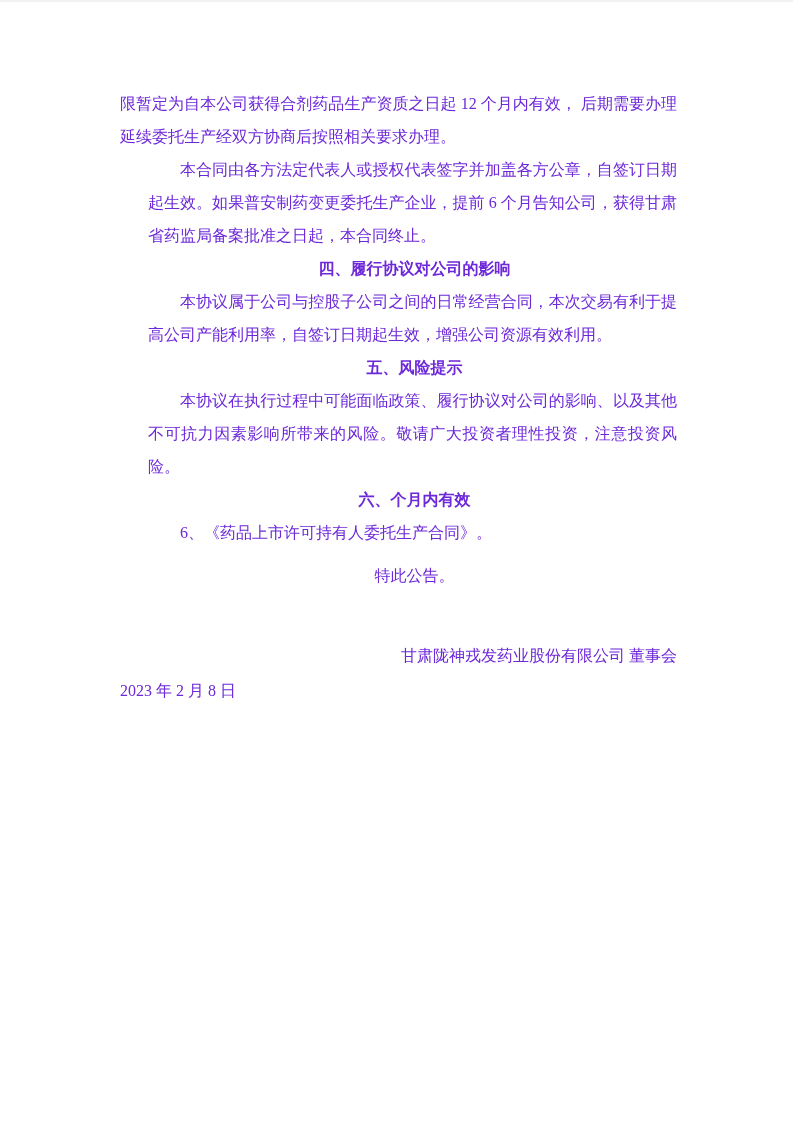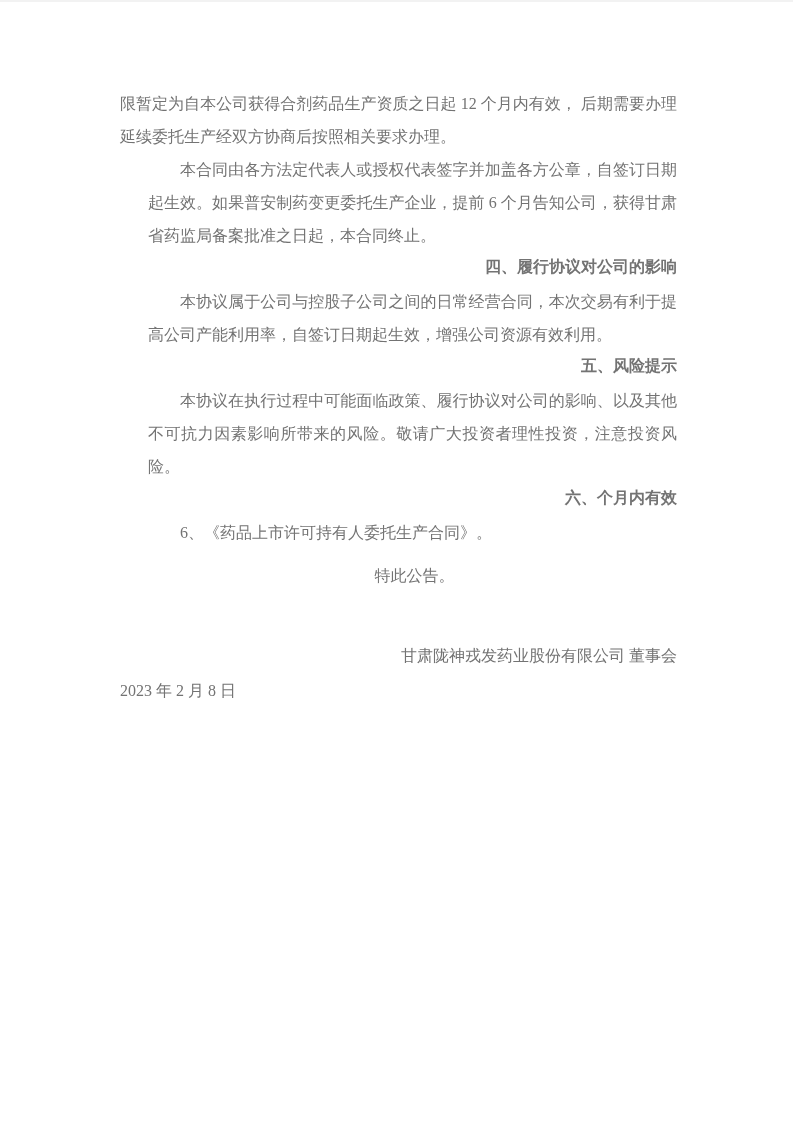--- a/index.html
+++ b/index.html
@@ -21,37 +21,37 @@
     width: 100%; height: 2px;
     background: #f2f2f2;
   }
   .content {
     position: absolute;
     left: 120px;
     top: 87px;
     width: 557px;
     font-size: 16px;
     line-height: 33px;
-    color: #737373;
+    color: #6d28d9;
   }
   .content p {
     margin: 0;
     padding: 0;
     text-align: justify;
     text-justify: inter-ideograph;
   }
   p.indent {
     text-indent: 32px;
     margin-left: 28px;
   }
   p.heading {
-    font-family: Liberation Mono, monospace;
+    font-family: Liberation Serif, serif;
     font-weight: 700;
     text-indent: 32px;
-    text-align: right;
+    text-align: center;
   }
   p.closing {
     margin-top: 10px;
     text-indent: 32px;
     text-align: center;
   }
   p.signature {
     margin-top: 47px;
     text-align: right;
   }

